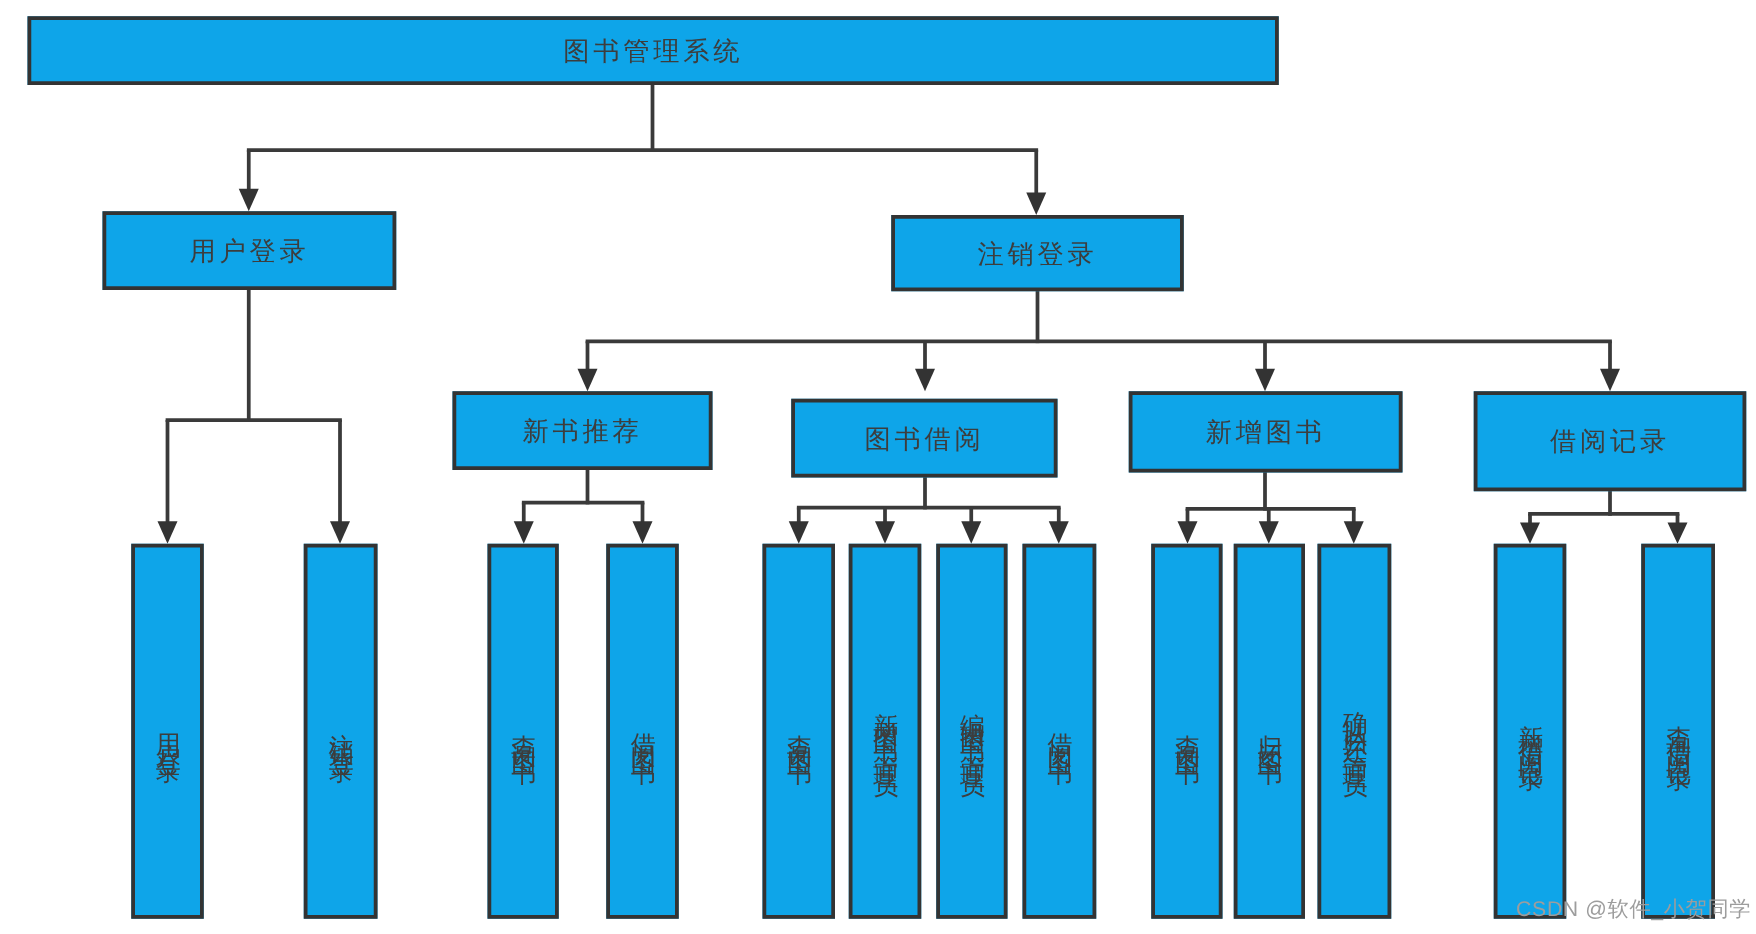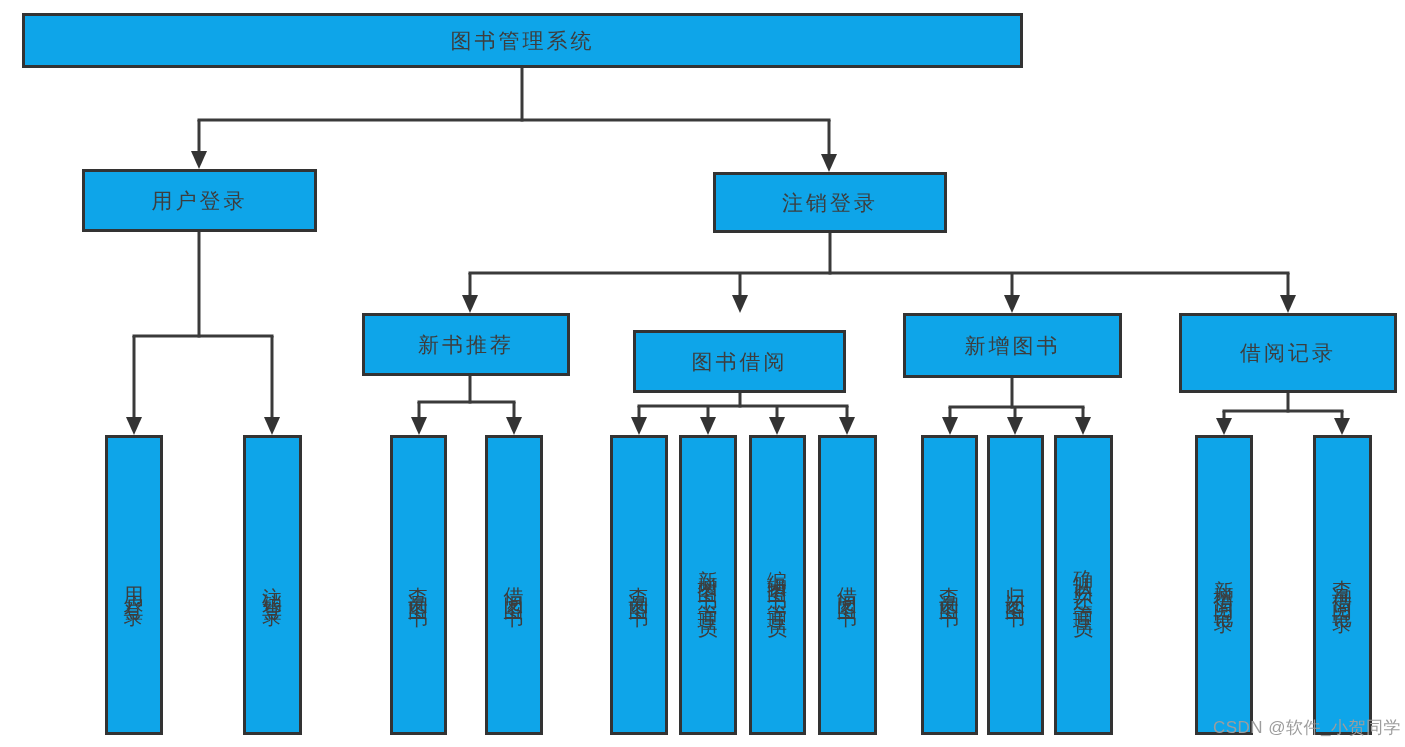--- a/index.html
+++ b/index.html
@@ -142,21 +142,21 @@
   <div class="node" style="left:82px; top:169px; width:235px; height:63px;">
     <span class="hlabel">用户登录</span>
   </div>
   <div class="node" style="left:713px; top:172px; width:234px; height:61px;">
     <span class="hlabel">注销登录</span>
   </div>
 
   <div class="node" style="left:362px; top:313px; width:208px; height:63px;">
     <span class="hlabel">新书推荐</span>
   </div>
-  <div class="node" style="left:633px; top:330px; width:213px; height:63px;">
+  <div class="node" style="left:633px; top:319px; width:213px; height:63px;">
     <span class="hlabel">图书借阅</span>
   </div>
   <div class="node" style="left:903px; top:313px; width:219px; height:65px;">
     <span class="hlabel">新增图书</span>
   </div>
   <div class="node" style="left:1179px; top:313px; width:218px; height:80px;">
     <span class="hlabel">借阅记录</span>
   </div>
 
   <div class="node leaf" style="left:105px; top:435px; width:58px; height:300px;">

